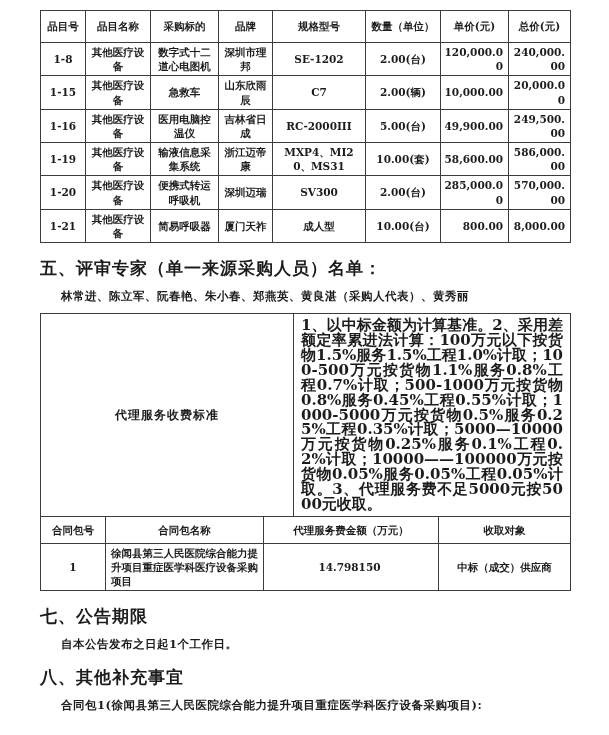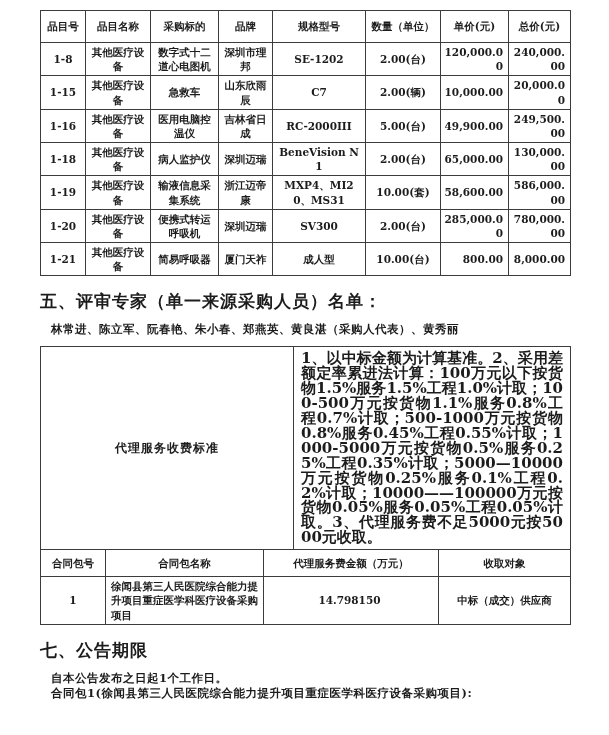--- a/index.html
+++ b/index.html
@@ -34,21 +34,21 @@
   #items-table td:nth-child(8) { text-align:right; padding-right:5px; }
 
   
   .sec {
     margin:14px 0 9px 0;
     font-size:17px;
     font-weight:700;
     letter-spacing:1px;
   }
   .body-ind {
-    margin:0 0 0 11px;
+    margin:0 0 0 21px;
     font-size:11.5px;
     font-weight:600;
     letter-spacing:0.5px;
   }
 
   
   #fee-table { margin-top:9px; }
   #fee-table td.fee-label { width:253px; height:149px; font-size:12px; letter-spacing:1px; }
   #fee-table td.fee-text {
     width:277px;
@@ -118,48 +118,38 @@
           <td>1-16</td>
           <td>其他医疗设备</td>
           <td>医用电脑控温仪</td>
           <td>吉林省日成</td>
           <td>RC-2000III</td>
           <td>5.00(台)</td>
           <td>49,900.00</td>
           <td>249,500.00</td>
         </tr>
         <tr>
-          <td>1-18</td>
-          <td>其他医疗设备</td>
-          <td>病人监护仪</td>
-          <td>深圳迈瑞</td>
-          <td>BeneVision N1</td>
-          <td>2.00(台)</td>
-          <td>65,000.00</td>
-          <td>130,000.00</td>
-        </tr>
-        <tr>
           <td>1-19</td>
           <td>其他医疗设备</td>
           <td>输液信息采集系统</td>
           <td>浙江迈帝康</td>
           <td>MXP4、MI20、MS31</td>
           <td>10.00(套)</td>
           <td>58,600.00</td>
           <td>586,000.00</td>
         </tr>
         <tr>
           <td>1-20</td>
           <td>其他医疗设备</td>
           <td>便携式转运呼吸机</td>
           <td>深圳迈瑞</td>
           <td>SV300</td>
           <td>2.00(台)</td>
           <td>285,000.00</td>
-          <td>780,000.00</td>
+          <td>570,000.00</td>
         </tr>
         <tr>
           <td>1-21</td>
           <td>其他医疗设备</td>
           <td>简易呼吸器</td>
           <td>厦门天祚</td>
           <td>成人型</td>
           <td>10.00(台)</td>
           <td>800.00</td>
           <td>8,000.00</td>
@@ -201,15 +191,16 @@
           <td>徐闻县第三人民医院综合能力提升项目重症医学科医疗设备采购项目</td>
           <td>14.798150</td>
           <td>中标（成交）供应商</td>
         </tr>
       </tbody>
   </table>
 
   <div class="sec">七、公告期限</div>
   <p class="body-ind">自本公告发布之日起1个工作日。</p>
 
+  <div class="sec">八、其他补充事宜</div>
   <p class="body-ind">合同包1(徐闻县第三人民医院综合能力提升项目重症医学科医疗设备采购项目):</p>
 
 </div>
 
 </body></html>

